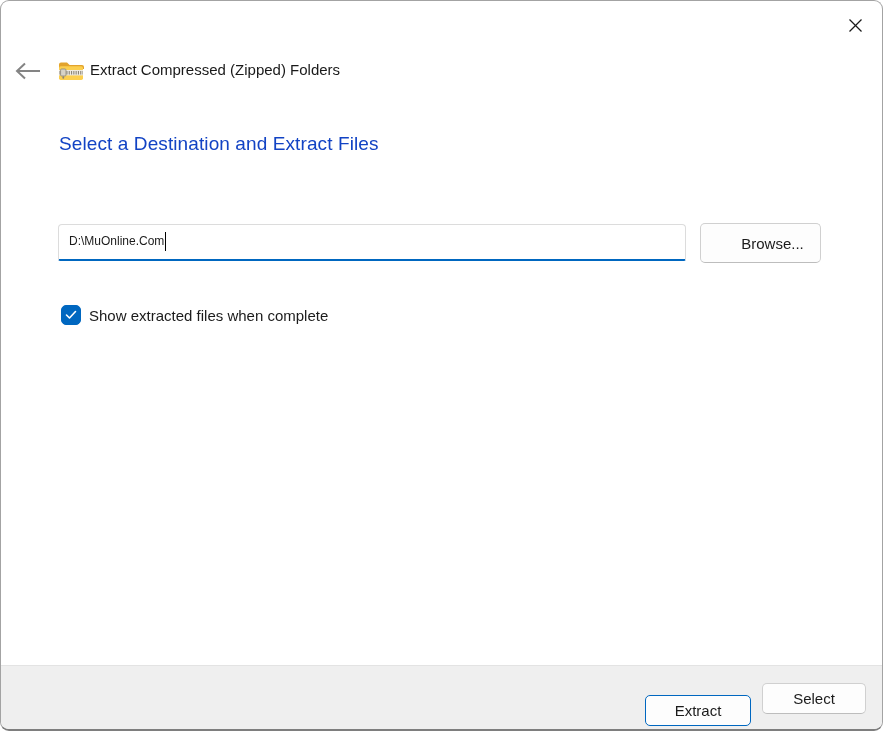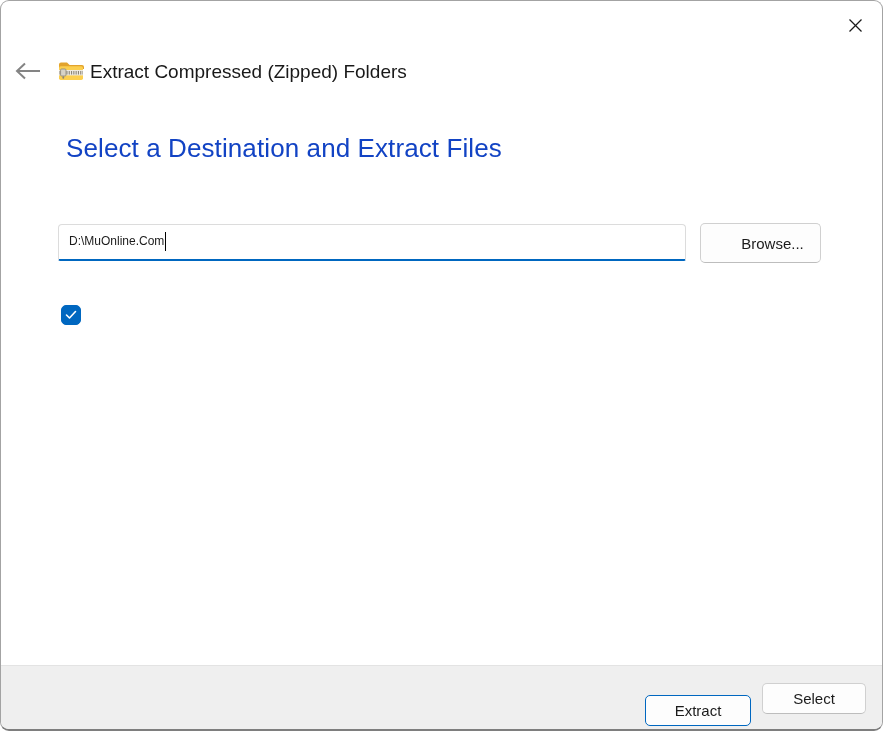--- a/index.html
+++ b/index.html
@@ -46,30 +46,30 @@
     position: absolute;
     left: 57px;
     top: 57px;
     width: 26px;
     height: 26px;
   }
   .dlg-title {
     position: absolute;
     left: 89px;
     top: 60px;
-    font-size: 19px;
+    font-size: 15px;
     color: #191919;
     white-space: nowrap;
   }
   
   .heading {
     position: absolute;
-    left: 65px;
+    left: 58px;
     top: 132px;
-    font-size: 26px;
+    font-size: 19px;
     font-weight: 400;
     letter-spacing: 0.1px;
     white-space: nowrap;
   }
   .field-label {
     position: absolute;
     left: 57px;
     top: 193px;
     font-size: 15px;
     white-space: nowrap;
@@ -208,20 +208,21 @@
     <div class="btn browse-btn">
       <span>Browse...</span>
     </div>
 
     <div class="checkbox-row">
       <div class="checkbox checked" id="show-files-checkbox">
         <svg width="12" height="10" viewBox="0 0 12 10">
           <polyline points="1.5,5 4.5,8 10.5,1.5" fill="none" stroke="#ffffff" stroke-width="1.6" stroke-linecap="round" stroke-linejoin="round"></polyline>
         </svg>
       </div>
+      <span class="checkbox-label">Show extracted files when complete</span>
     </div>
 
     <div class="footer" style="background: rgb(239, 239, 239);"></div>
 
     <div class="btn extract-btn" style="border-color: rgb(0, 103, 192);">
       <span>Extract</span>
     </div>
 
     <div class="btn cancel-btn">
       <span>Select</span>

